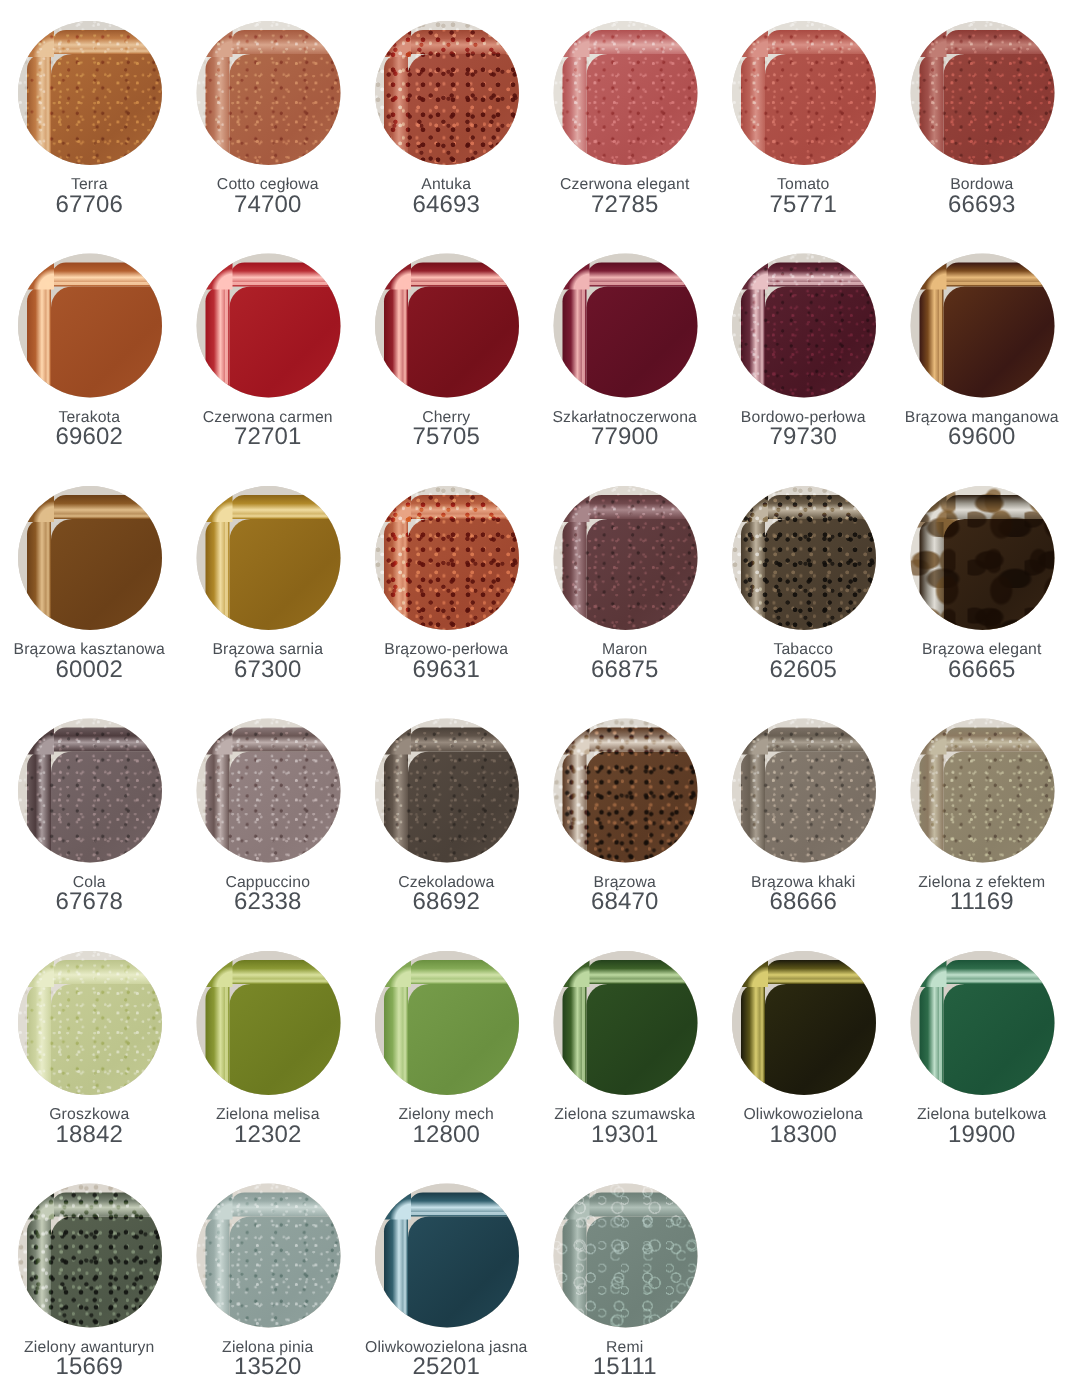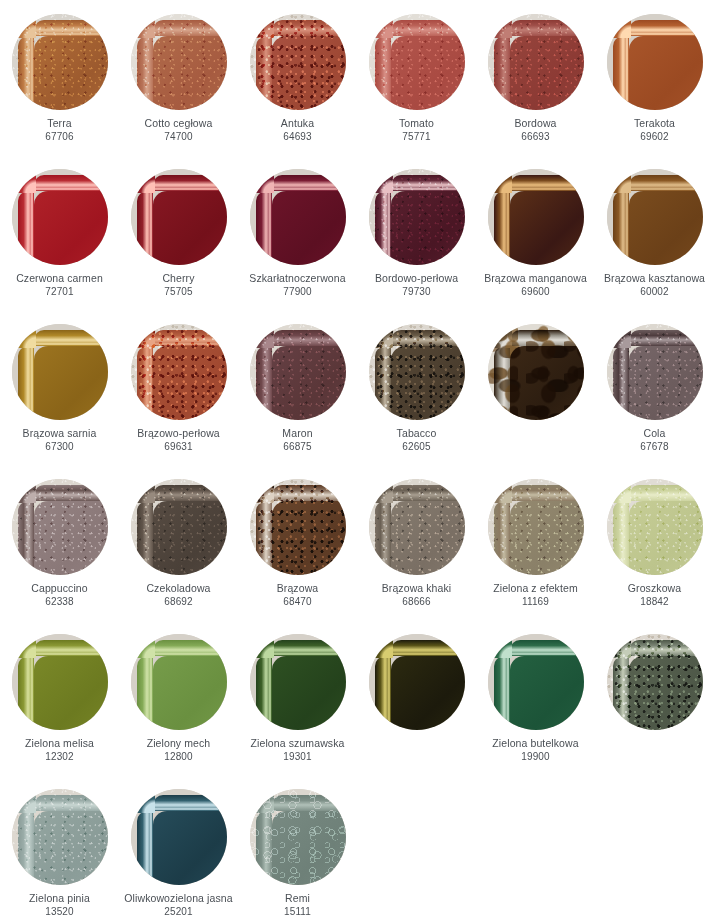--- a/index.html
+++ b/index.html
@@ -167,21 +167,21 @@
     width: 115px;
   }
   .swatch-name {
     display: block;
     font-size: 10.5px;
     color: #4a4f55;
     letter-spacing: .1px;
   }
   .swatch-code {
     display: block;
-    font-size: 10px;
+    font-size: 16px;
     color: #4a4f55;
     letter-spacing: .1px;
   }
 </style>
 </head>
 <body>
 
 <div class="swatch-grid">
     <div class="swatch-cell">
       <div class="tile-disc texture-speckle" style="background: rgb(216, 212, 205);">
@@ -221,20 +221,34 @@
         <div class="bevel-left" style="background: linear-gradient(to right, rgb(158, 72, 52) 0%, rgb(179, 92, 72) 35%, rgb(217, 145, 124) 62%, rgb(179, 92, 72) 100%);"></div>
         <div class="bevel-corner" style="background: radial-gradient(circle at 100% 100%, rgb(217, 145, 124) 0px, rgb(217, 145, 124) 40%, rgb(179, 92, 72) 55%, rgb(158, 72, 52) 100%);"></div>
         <div class="grain"></div>
       </div>
       <div class="swatch-caption">
         <span class="swatch-name">Antuka</span>
         <span class="swatch-code">64693</span>
       </div>
     </div>
     <div class="swatch-cell">
+      <div class="tile-disc texture-speckle" style="background: rgb(228, 224, 217);">
+        <div class="tile-outer" style="background: rgb(228, 224, 217);"></div>
+        <div class="tile-face" style="background: linear-gradient(135deg, rgb(189, 96, 96) 0%, rgb(176, 80, 80) 55%, rgb(189, 96, 96) 100%);"></div>
+        <div class="bevel-top" style="background: linear-gradient(rgb(176, 80, 80) 0%, rgb(196, 112, 112) 35%, rgb(224, 168, 164) 62%, rgb(196, 112, 112) 100%);"></div>
+        <div class="bevel-left" style="background: linear-gradient(to right, rgb(176, 80, 80) 0%, rgb(196, 112, 112) 35%, rgb(224, 168, 164) 62%, rgb(196, 112, 112) 100%);"></div>
+        <div class="bevel-corner" style="background: radial-gradient(circle at 100% 100%, rgb(224, 168, 164) 0px, rgb(224, 168, 164) 40%, rgb(196, 112, 112) 55%, rgb(176, 80, 80) 100%);"></div>
+        <div class="grain"></div>
+      </div>
+      <div class="swatch-caption">
+        <span class="swatch-name">Czerwona elegant</span>
+        <span class="swatch-code">72785</span>
+      </div>
+    </div>
+    <div class="swatch-cell">
       <div class="tile-disc texture-speckle" style="background: rgb(226, 222, 215);">
         <div class="tile-outer" style="background: rgb(226, 222, 215);"></div>
         <div class="tile-face" style="background: linear-gradient(135deg, rgb(178, 85, 76) 0%, rgb(169, 74, 66) 55%, rgb(178, 85, 76) 100%);"></div>
         <div class="bevel-top" style="background: linear-gradient(rgb(169, 74, 66) 0%, rgb(187, 98, 88) 35%, rgb(216, 144, 134) 62%, rgb(187, 98, 88) 100%);"></div>
         <div class="bevel-left" style="background: linear-gradient(to right, rgb(169, 74, 66) 0%, rgb(187, 98, 88) 35%, rgb(216, 144, 134) 62%, rgb(187, 98, 88) 100%);"></div>
         <div class="bevel-corner" style="background: radial-gradient(circle at 100% 100%, rgb(216, 144, 134) 0px, rgb(216, 144, 134) 40%, rgb(187, 98, 88) 55%, rgb(169, 74, 66) 100%);"></div>
         <div class="grain"></div>
       </div>
       <div class="swatch-caption">
         <span class="swatch-name">Tomato</span>
@@ -429,20 +443,24 @@
     </div>
     <div class="swatch-cell">
       <div class="tile-disc texture-mottled" style="background: rgb(224, 220, 212);">
         <div class="tile-outer" style="background: rgb(224, 220, 212);"></div>
         <div class="tile-face" style="background: linear-gradient(135deg, rgb(60, 40, 22) 0%, rgb(44, 29, 16) 55%, rgb(60, 40, 22) 100%);"></div>
         <div class="bevel-top" style="background: linear-gradient(rgb(44, 29, 16) 0%, rgb(154, 150, 140) 35%, rgb(224, 221, 214) 62%, rgb(154, 150, 140) 100%);"></div>
         <div class="bevel-left" style="background: linear-gradient(to right, rgb(44, 29, 16) 0%, rgb(154, 150, 140) 35%, rgb(224, 221, 214) 62%, rgb(154, 150, 140) 100%);"></div>
         <div class="bevel-corner" style="background: radial-gradient(circle at 100% 100%, rgb(224, 221, 214) 0px, rgb(224, 221, 214) 40%, rgb(154, 150, 140) 55%, rgb(44, 29, 16) 100%);"></div>
         <div class="grain"></div>
       </div>
+      <div class="swatch-caption">
+        <span class="swatch-name">Brązowa elegant</span>
+        <span class="swatch-code">66665</span>
+      </div>
     </div>
     <div class="swatch-cell">
       <div class="tile-disc texture-speckle" style="background: rgb(220, 215, 207);">
         <div class="tile-outer" style="background: rgb(220, 215, 207);"></div>
         <div class="tile-face" style="background: linear-gradient(135deg, rgb(118, 102, 104) 0%, rgb(107, 91, 92) 55%, rgb(118, 102, 104) 100%);"></div>
         <div class="bevel-top" style="background: linear-gradient(rgb(107, 91, 92) 0%, rgb(78, 60, 62) 35%, rgb(168, 154, 156) 62%, rgb(78, 60, 62) 100%);"></div>
         <div class="bevel-left" style="background: linear-gradient(to right, rgb(107, 91, 92) 0%, rgb(78, 60, 62) 35%, rgb(168, 154, 156) 62%, rgb(78, 60, 62) 100%);"></div>
         <div class="bevel-corner" style="background: radial-gradient(circle at 100% 100%, rgb(168, 154, 156) 0px, rgb(168, 154, 156) 40%, rgb(78, 60, 62) 55%, rgb(107, 91, 92) 100%);"></div>
         <div class="grain"></div>
       </div>
@@ -587,20 +605,24 @@
       <div class="tile-disc" style="background: rgb(213, 208, 200);">
         <div class="tile-outer" style="background: rgb(213, 208, 200);"></div>
         <div class="tile-face" style="background: linear-gradient(135deg, rgb(44, 42, 16) 0%, rgb(28, 26, 12) 55%, rgb(44, 42, 16) 100%);"></div>
         <div class="bevel-top" style="background: linear-gradient(rgb(28, 26, 12) 0%, rgb(90, 84, 24) 35%, rgb(216, 204, 112) 62%, rgb(90, 84, 24) 100%);"></div>
         <div class="bevel-left" style="background: linear-gradient(to right, rgb(28, 26, 12) 0%, rgb(90, 84, 24) 35%, rgb(216, 204, 112) 62%, rgb(90, 84, 24) 100%);"></div>
         <div class="bevel-corner" style="background: radial-gradient(circle at 100% 100%, rgb(216, 204, 112) 0px, rgb(216, 204, 112) 40%, rgb(90, 84, 24) 55%, rgb(28, 26, 12) 100%);"></div>
         <div class="spec-top" style="background: rgb(216, 204, 112);"></div>
         <div class="spec-left" style="background: rgb(216, 204, 112);"></div>
         <div class="grain"></div>
       </div>
+      <div class="swatch-caption">
+        <span class="swatch-name">Oliwkowozielona</span>
+        <span class="swatch-code">18300</span>
+      </div>
     </div>
     <div class="swatch-cell">
       <div class="tile-disc" style="background: rgb(213, 208, 200);">
         <div class="tile-outer" style="background: rgb(213, 208, 200);"></div>
         <div class="tile-face" style="background: linear-gradient(135deg, rgb(36, 96, 64) 0%, rgb(28, 84, 56) 55%, rgb(36, 96, 64) 100%);"></div>
         <div class="bevel-top" style="background: linear-gradient(rgb(28, 84, 56) 0%, rgb(46, 108, 74) 35%, rgb(192, 224, 204) 62%, rgb(46, 108, 74) 100%);"></div>
         <div class="bevel-left" style="background: linear-gradient(to right, rgb(28, 84, 56) 0%, rgb(46, 108, 74) 35%, rgb(192, 224, 204) 62%, rgb(46, 108, 74) 100%);"></div>
         <div class="bevel-corner" style="background: radial-gradient(circle at 100% 100%, rgb(192, 224, 204) 0px, rgb(192, 224, 204) 40%, rgb(46, 108, 74) 55%, rgb(28, 84, 56) 100%);"></div>
         <div class="spec-top" style="background: rgb(192, 224, 204);"></div>
         <div class="spec-left" style="background: rgb(192, 224, 204);"></div>
@@ -613,20 +635,24 @@
     </div>
     <div class="swatch-cell">
       <div class="tile-disc texture-heavy-speckle" style="background: rgb(220, 215, 207);">
         <div class="tile-outer" style="background: rgb(220, 215, 207);"></div>
         <div class="tile-face" style="background: linear-gradient(135deg, rgb(88, 98, 80) 0%, rgb(78, 88, 72) 55%, rgb(88, 98, 80) 100%);"></div>
         <div class="bevel-top" style="background: linear-gradient(rgb(78, 88, 72) 0%, rgb(122, 132, 116) 35%, rgb(196, 204, 184) 62%, rgb(122, 132, 116) 100%);"></div>
         <div class="bevel-left" style="background: linear-gradient(to right, rgb(78, 88, 72) 0%, rgb(122, 132, 116) 35%, rgb(196, 204, 184) 62%, rgb(122, 132, 116) 100%);"></div>
         <div class="bevel-corner" style="background: radial-gradient(circle at 100% 100%, rgb(196, 204, 184) 0px, rgb(196, 204, 184) 40%, rgb(122, 132, 116) 55%, rgb(78, 88, 72) 100%);"></div>
         <div class="grain"></div>
       </div>
+      <div class="swatch-caption">
+        <span class="swatch-name">Zielony awanturyn</span>
+        <span class="swatch-code">15669</span>
+      </div>
     </div>
     <div class="swatch-cell">
       <div class="tile-disc texture-speckle" style="background: rgb(221, 216, 208);">
         <div class="tile-outer" style="background: rgb(221, 216, 208);"></div>
         <div class="tile-face" style="background: linear-gradient(135deg, rgb(147, 165, 160) 0%, rgb(138, 156, 152) 55%, rgb(147, 165, 160) 100%);"></div>
         <div class="bevel-top" style="background: linear-gradient(rgb(138, 156, 152) 0%, rgb(154, 172, 168) 35%, rgb(200, 214, 210) 62%, rgb(154, 172, 168) 100%);"></div>
         <div class="bevel-left" style="background: linear-gradient(to right, rgb(138, 156, 152) 0%, rgb(154, 172, 168) 35%, rgb(200, 214, 210) 62%, rgb(154, 172, 168) 100%);"></div>
         <div class="bevel-corner" style="background: radial-gradient(circle at 100% 100%, rgb(200, 214, 210) 0px, rgb(200, 214, 210) 40%, rgb(154, 172, 168) 55%, rgb(138, 156, 152) 100%);"></div>
         <div class="grain"></div>
       </div>

